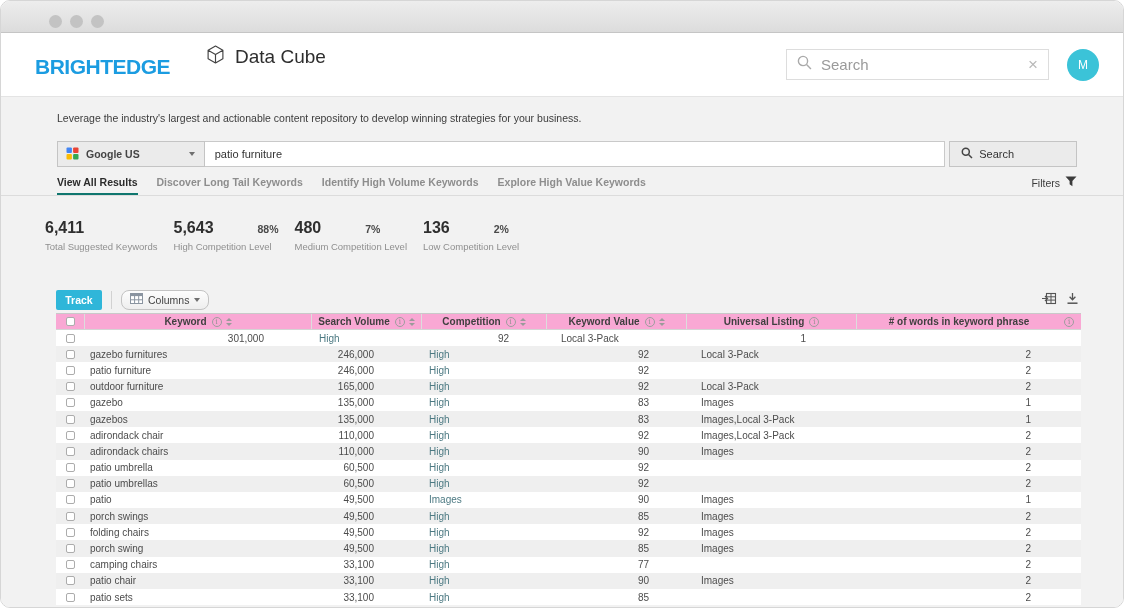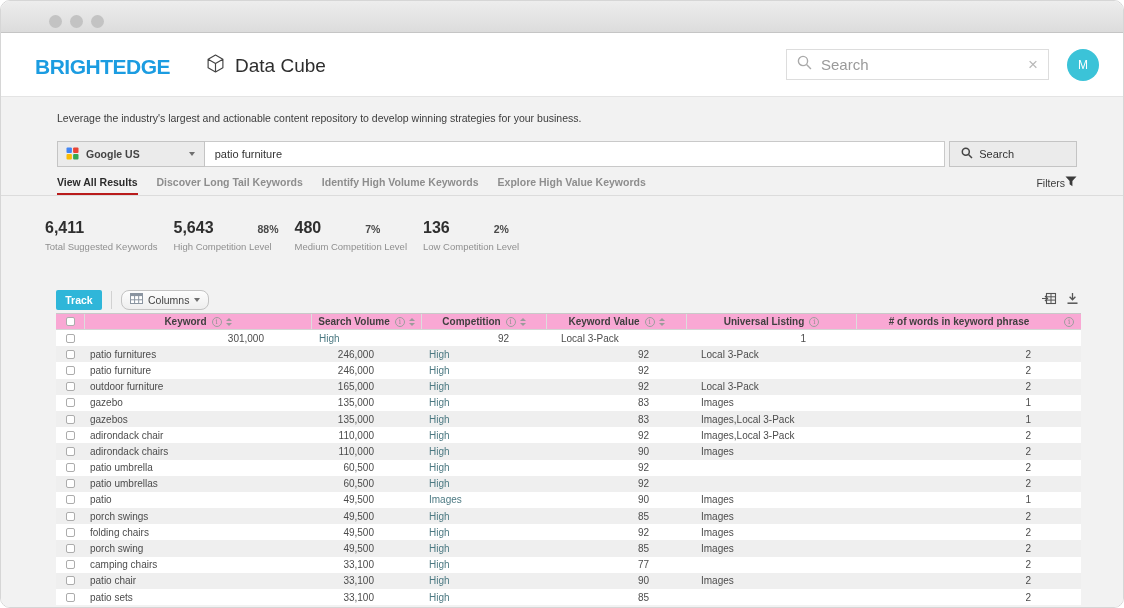--- a/index.html
+++ b/index.html
@@ -9,42 +9,42 @@
   
   .chrome{height:32px;background:linear-gradient(#ededed,#dcdcdc);border-bottom:1px solid #c5c5c5;position:relative;}
   .dots{position:absolute;left:48px;top:14px;display:flex;gap:8px;}
   .dot{width:13px;height:13px;border-radius:50%;background:#c3c3c3;}
   .urlbar{position:absolute;left:290px;top:5px;width:545px;height:22px;background:#fafafa;border:1px solid #dadada;border-radius:12px;display:flex;align-items:center;justify-content:center;font-size:12px;color:#4a4a4a;margin-top:40px;}
   .reload{position:absolute;right:9px;top:1px;color:#8d8d8d;font-size:14px;}
 
   
   .appheader{height:64px;background:#fff;position:relative;border-bottom:1px solid #e4e4e4;}
   .logo{position:absolute;left:34px;top:22px;font-size:21px;font-weight:bold;color:var(--brand-blue,#1b9ce1);letter-spacing:-0.5px;}
-  .apptitle{position:absolute;left:205px;top:21px;display:flex;align-items:center;gap:10px;font-size:19px;color:#2e2e2e;}
+  .apptitle{position:absolute;left:205px;top:12px;display:flex;align-items:center;gap:10px;font-size:19px;color:#2e2e2e;}
   .hsearch{position:absolute;right:74px;top:16px;width:263px;height:31px;border:1px solid #ddd;background:#fff;display:flex;align-items:center;padding:0 10px;}
   .hsearch input{border:none;outline:none;flex:1;margin-left:9px;font-size:15px;color:#555;font-family:"Liberation Sans",sans-serif;min-width:0;background:transparent;}
   .hsearch input::placeholder{color:#9a9a9a;}
   .hsearch .x{color:#b9b9b9;font-size:17px;line-height:1;}
   .avatar{position:absolute;right:24px;top:16px;width:32px;height:32px;border-radius:50%;background:var(--avatar-teal,#3bc3d8);color:#fff;display:flex;align-items:center;justify-content:center;font-size:12px;}
 
   
   .content{height:511px;background:#f2f2f2;position:relative;}
   .intro{position:absolute;top:15px;left:56px;font-size:10.5px;color:#3c3c3c;}
 
   .searchrow{position:absolute;top:44px;left:56px;right:46px;height:26px;display:flex;}
   .engine{width:148px;height:26px;background:#ebebeb;border:1px solid #c4c4c4;display:flex;align-items:center;gap:7px;padding:4px 8px;font-size:10.5px;font-weight:bold;color:#444;position:relative;}
   .caret{width:0;height:0;border-left:3.5px solid transparent;border-right:3.5px solid transparent;border-top:4.5px solid #6f6f6f;}
   .engine .caret{position:absolute;right:9px;}
   .kwinput{width:742px;height:26px;background:#fff;border:1px solid #c9c9c9;border-left:none;padding:0 10px;font-size:11px;color:#333;font-family:"Liberation Sans",sans-serif;outline:none;}
   .searchbtn{width:128px;height:26px;margin-left:4px;background:#ebebeb;border:1px solid #c4c4c4;display:flex;align-items:center;gap:6px;padding:0 11px;font-size:11px;color:#333;}
 
   .tabsrow{position:absolute;top:76px;left:0;right:0;height:23px;border-bottom:1px solid #dcdcdc;padding:0 46px 0 56px;display:flex;align-items:flex-end;}
   .tab{font-size:10.5px;font-weight:bold;color:#8d8d8d;margin-right:19px;height:23px;line-height:21px;}
-  .tab.active{color:#2b2b2b;border-bottom:2px solid #b91c1c;}
-  .filters{margin-left:auto;display:flex;align-items:center;font-size:10.5px;color:#3c3c3c;height:23px;line-height:23px;}
+  .tab.active{color:#2b2b2b;border-bottom:2px solid #0f766e;}
+  .filters{margin-left:auto;display:flex;align-items:center;gap:5px;font-size:10.5px;color:#3c3c3c;height:23px;line-height:23px;}
 
   .statsrow{position:absolute;top:122px;left:44px;display:flex;}
   .stat{margin-right:16px;min-width:85px;}
   .stat-top{display:flex;align-items:baseline;gap:4px;}
   .num{font-size:16px;font-weight:bold;color:#2f2f2f;}
   .pct{font-size:10.5px;font-weight:bold;color:#4a4a4a;padding-left:40px;}
   .slbl{font-size:9.5px;color:#8f8f8f;margin-top:4px;white-space:nowrap;}
 
   .toolbar{position:absolute;top:192px;left:55px;right:44px;height:21px;display:flex;align-items:center;}
   .trackbtn{width:46px;height:20px;background:var(--accent-cyan,#2fb6d9);color:#fff;font-size:10.5px;font-weight:bold;display:flex;align-items:center;justify-content:center;border-radius:2px;}
@@ -282,21 +282,21 @@
             <div class="td c2">301,000</div>
             <div class="td c3">High</div>
             <div class="td c4">92</div>
             <div class="td c5">Local 3-Pack</div>
             <div class="td c6">1</div>
           </div>
           <div class="tr grid">
             <div class="td c0">
               <span class="cb"></span>
             </div>
-            <div class="td c1">patio furnitures</div>
+            <div class="td c1">gazebo furnitures</div>
             <div class="td c2">246,000</div>
             <div class="td c3">High</div>
             <div class="td c4">92</div>
             <div class="td c5">Local 3-Pack</div>
             <div class="td c6">2</div>
           </div>
           <div class="tr grid">
             <div class="td c0">
               <span class="cb"></span>
             </div>

